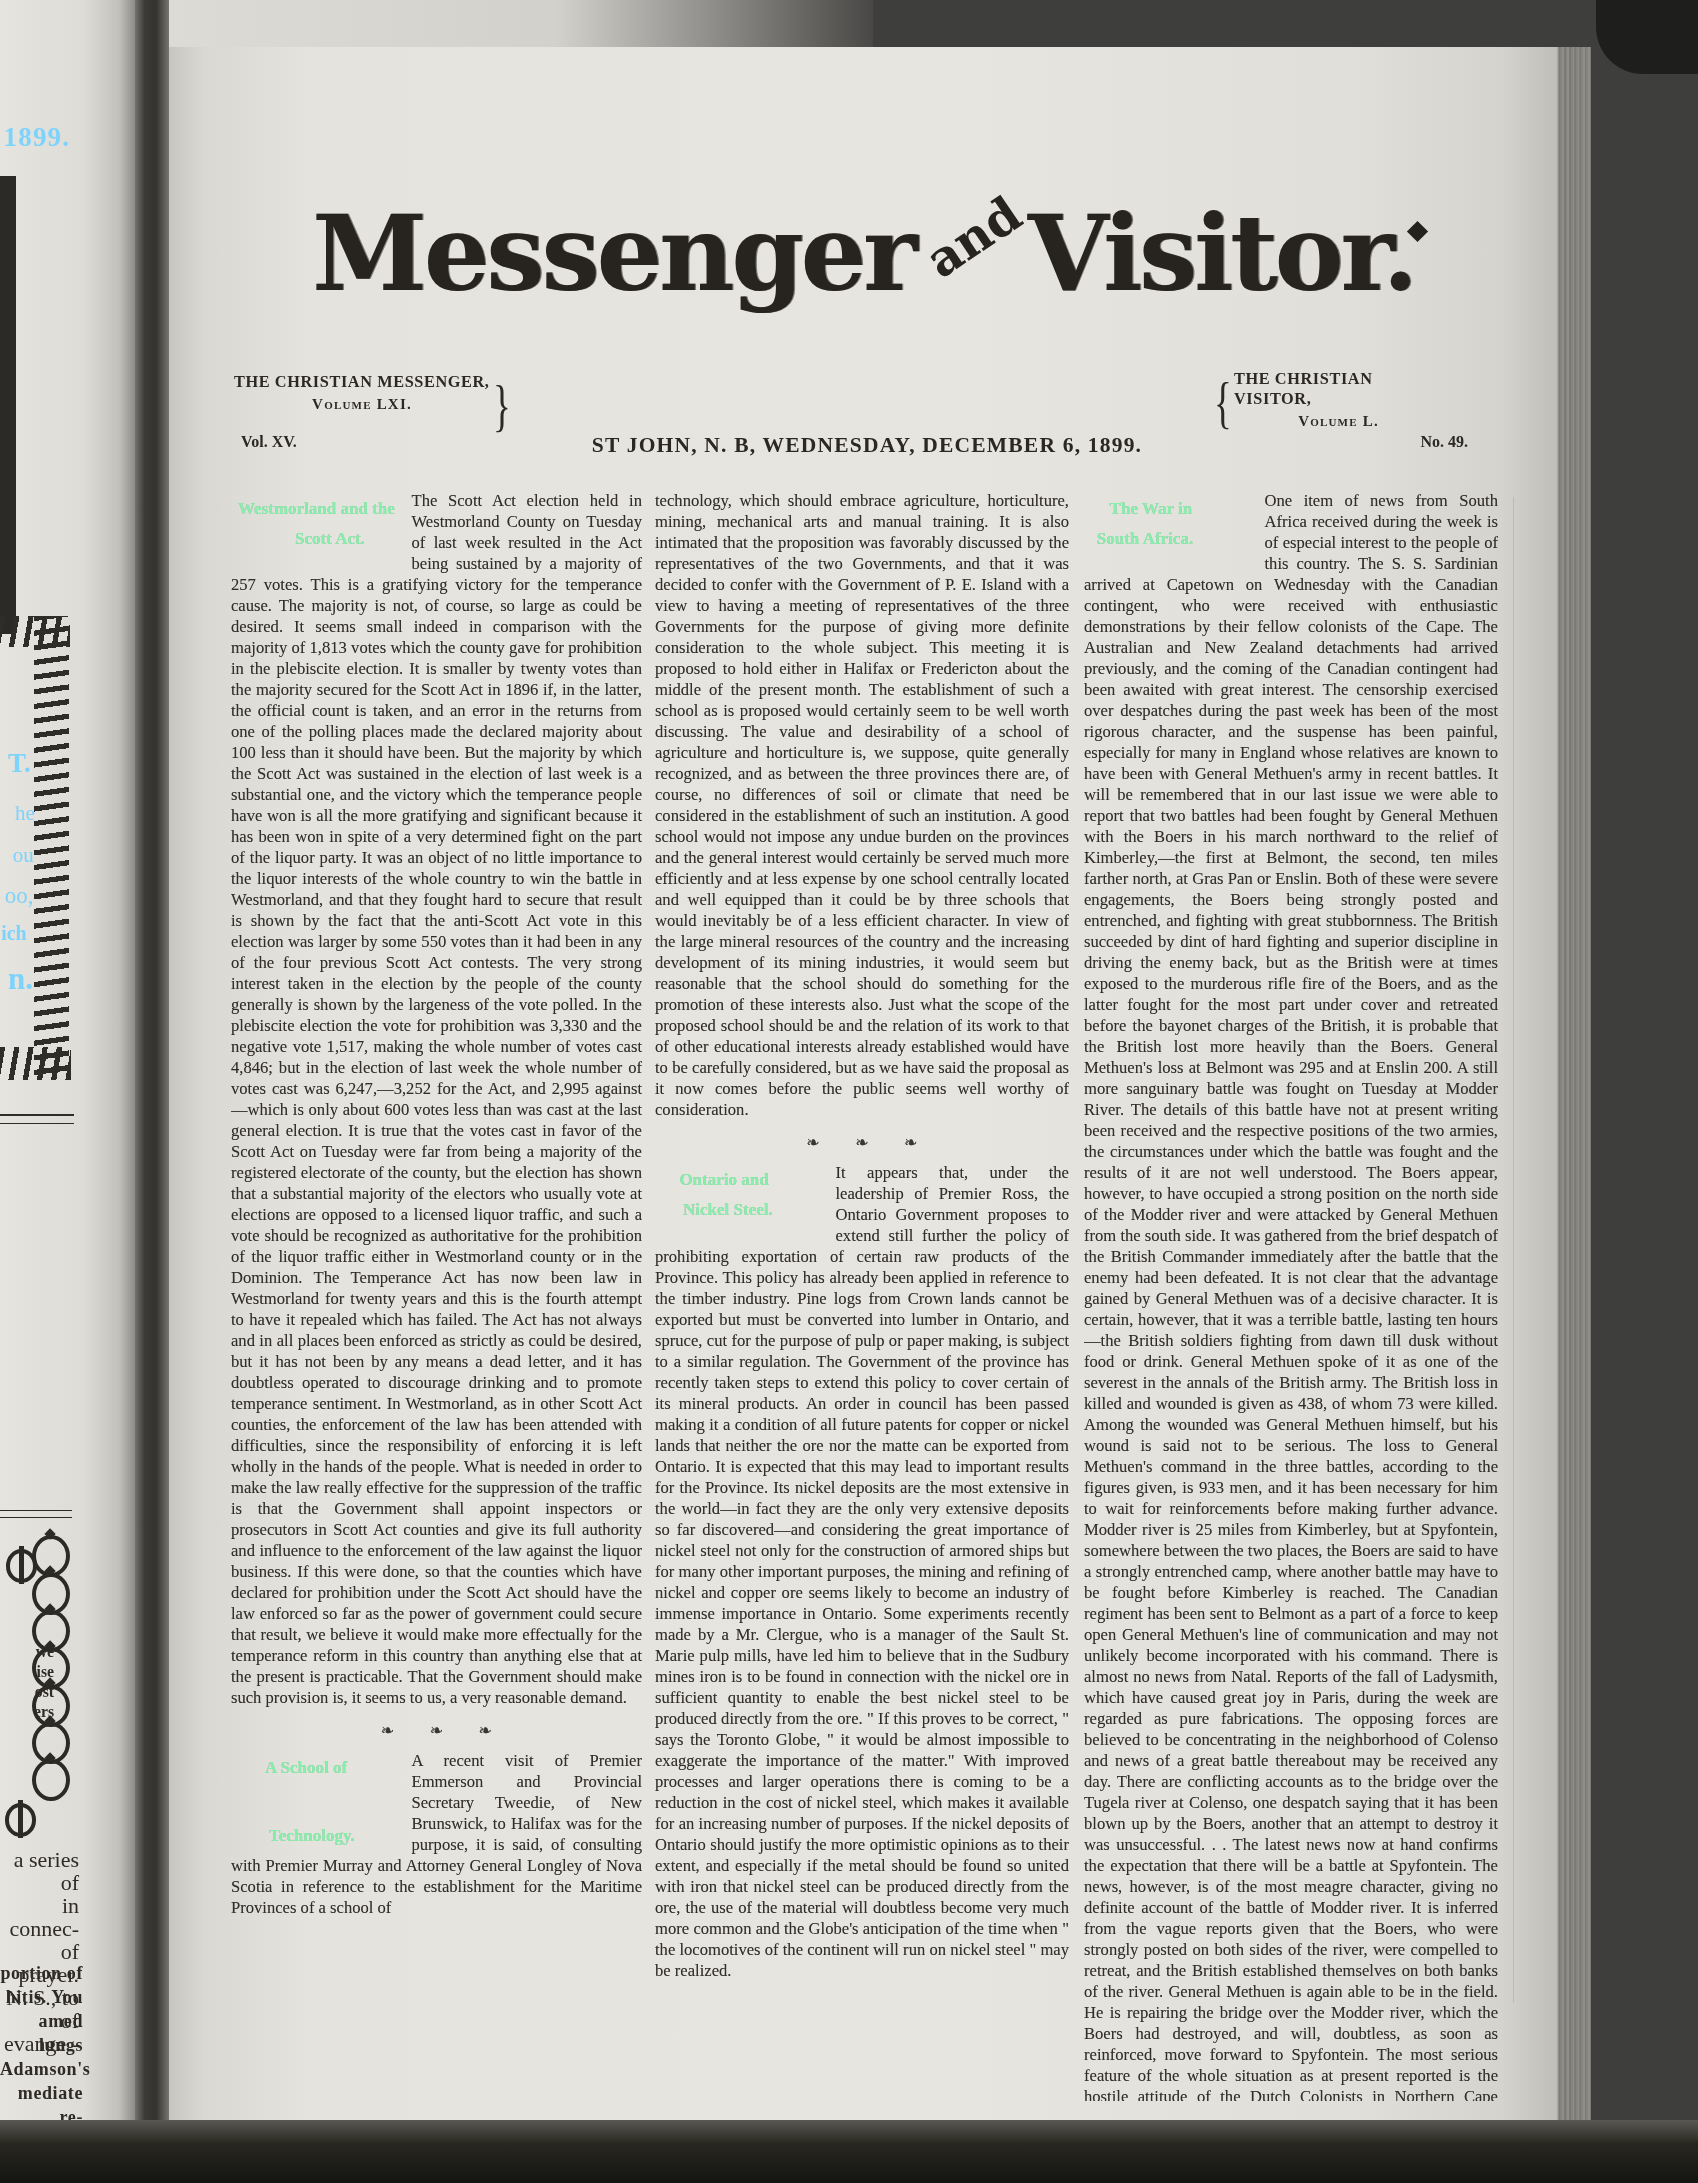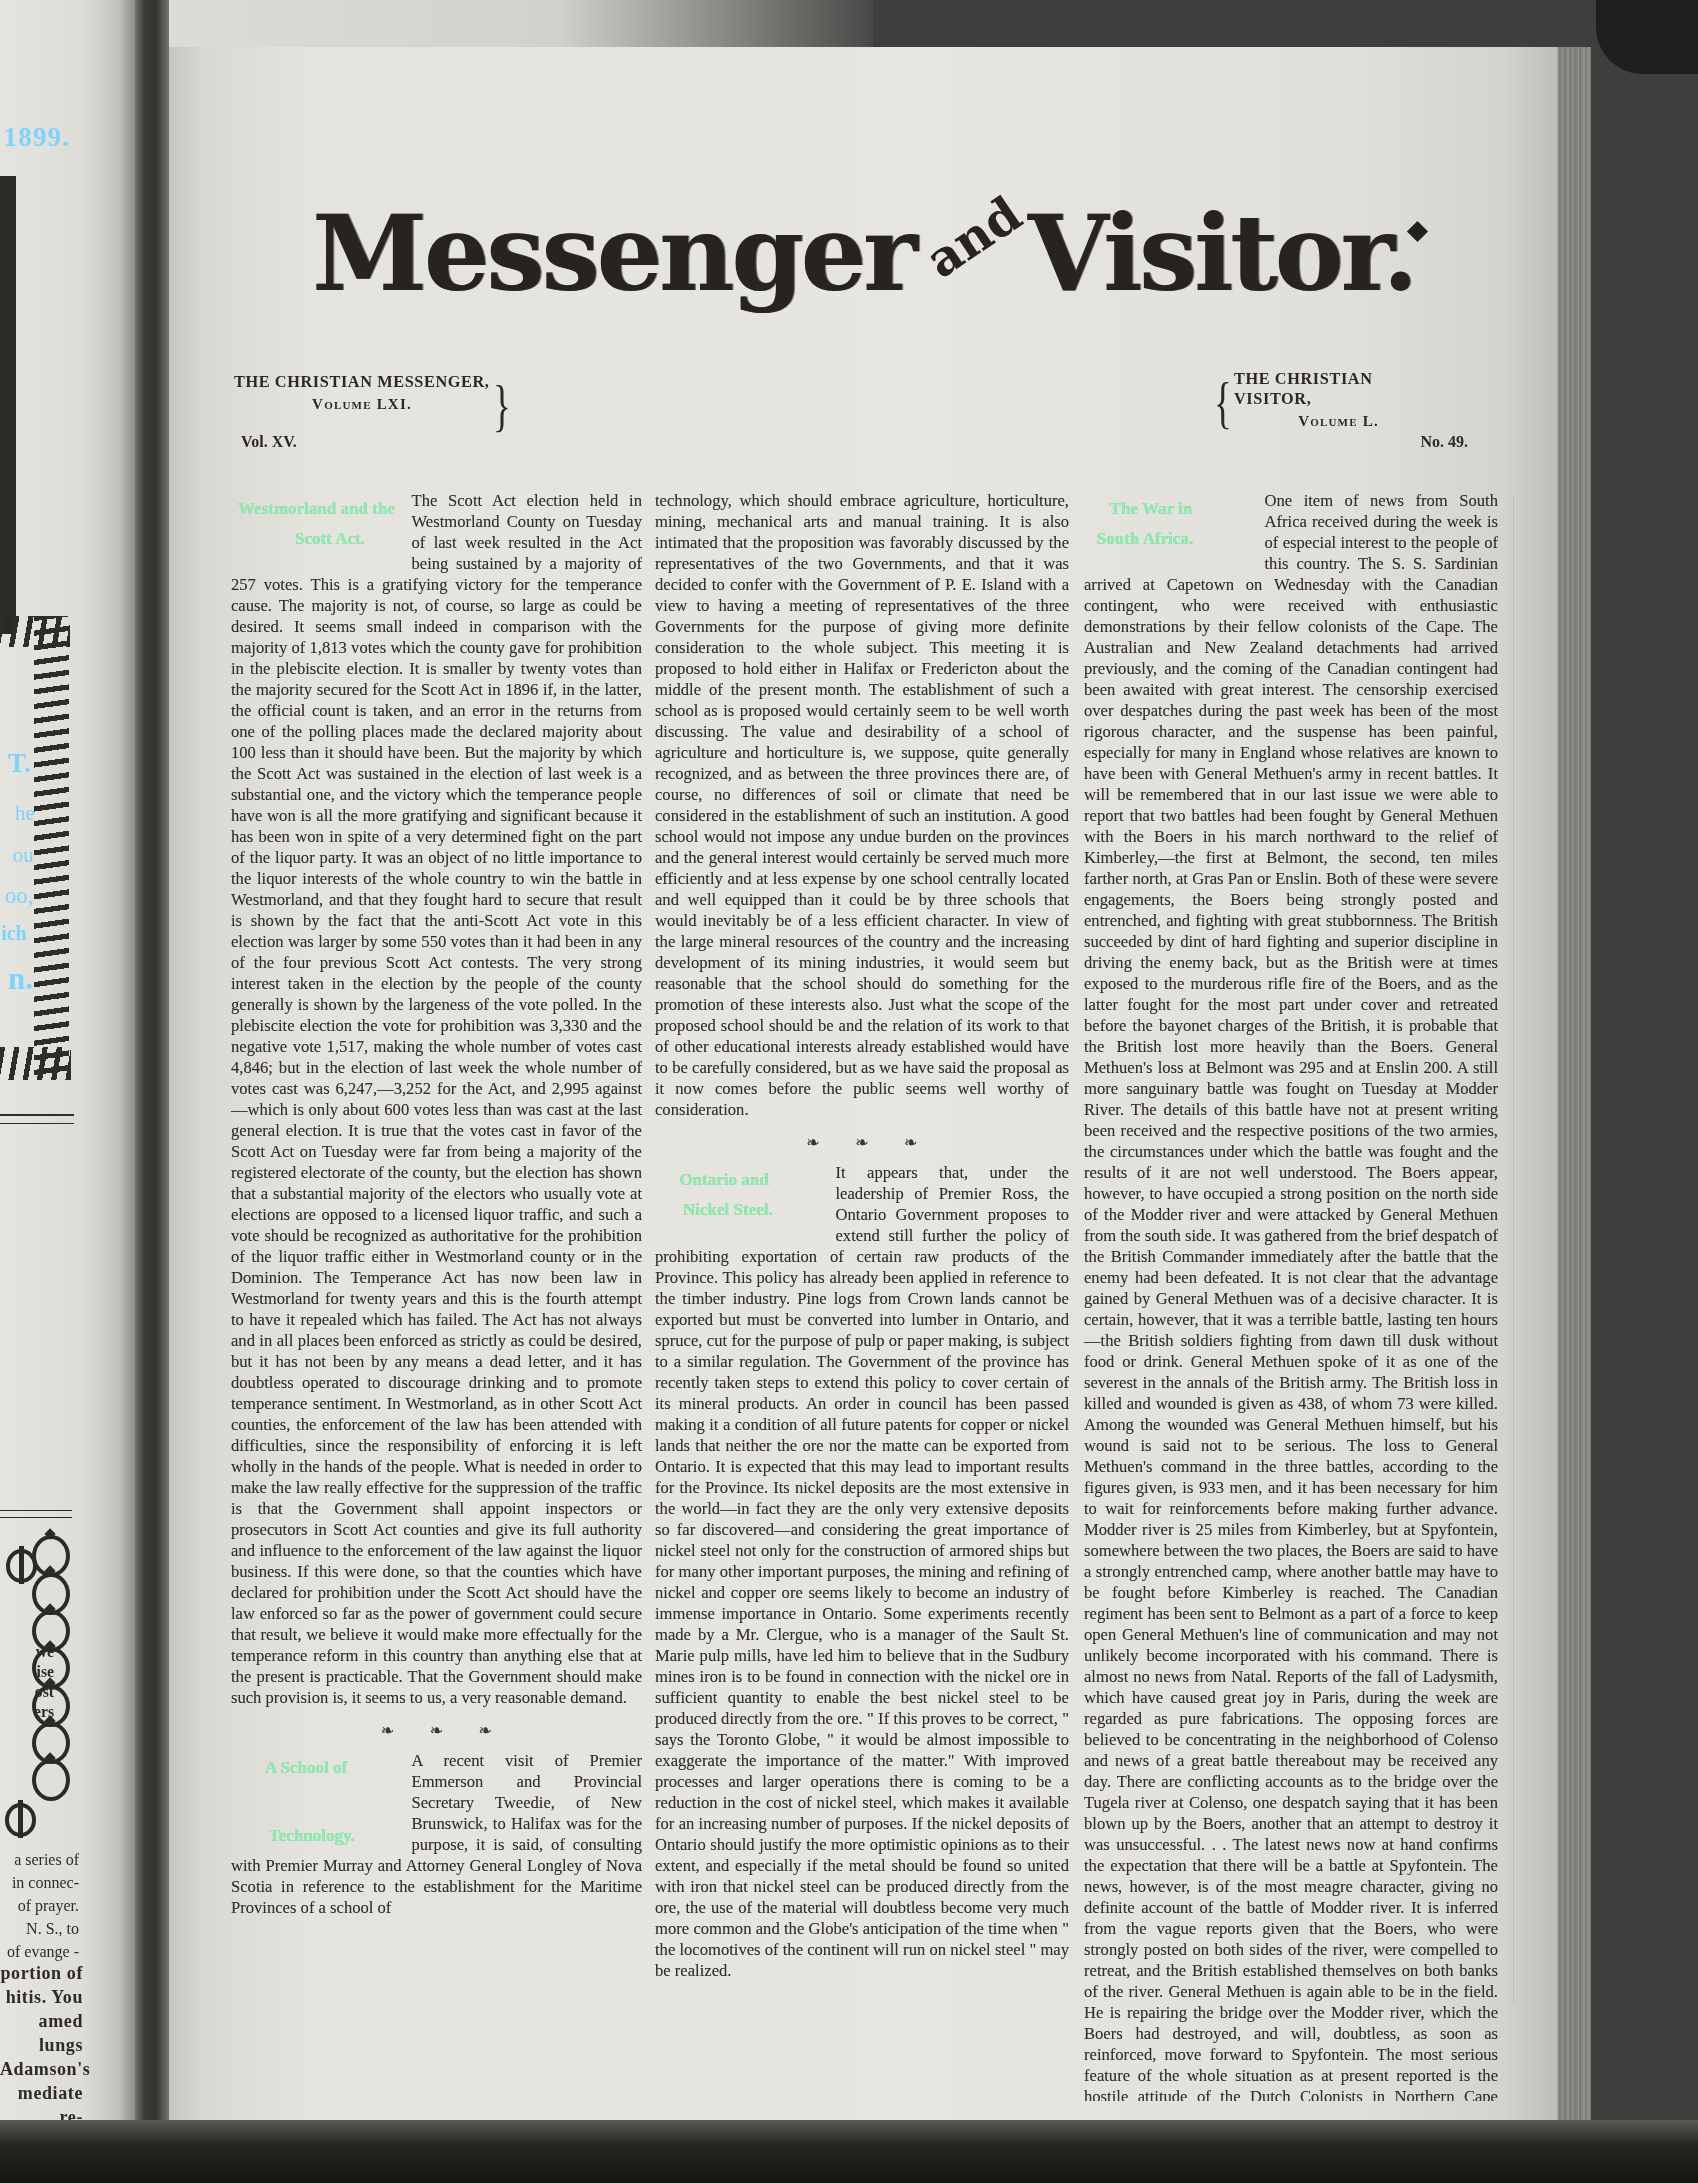--- a/index.html
+++ b/index.html
@@ -48,21 +48,21 @@
     border-top:1.7px solid #2c2a27;border-bottom:1.7px solid #2c2a27;}
   .chain{position:absolute;left:30px;top:1540px;width:41px;}
   .chain-link{width:30px;height:34px;border:4.7px solid #2c2a27;border-radius:50%;margin:-4.7px auto 0;position:relative;}
   .chain-link::after{content:"";position:absolute;left:50%;top:-9.3px;width:8.1px;height:8.1px;margin-left:-4.1px;background:#2c2a27;transform:rotate(45deg);}
   .orn{position:absolute;width:23px;height:25.6px;border:4.1px solid #2c2a27;border-radius:50%;}
   .orn::after{content:"";position:absolute;left:50%;top:-7px;width:4.7px;height:38px;margin-left:-2.3px;background:#2c2a27;}
   .orn-a{left:5.8px;top:1549px;}
   .orn-b{left:4.7px;top:1803px;}
   .frag-block{position:absolute;text-align:right;color:#2e2b27;}
   .frag-we{left:0;top:1642px;width:54px;font-size:15.7px;line-height:20px;font-weight:bold;}
-  .frag-series{left:0;top:1848px;width:79px;font-size:16px;line-height:23px;}
+  .frag-series{left:0;top:1848px;width:79px;font-size:22px;line-height:23px;}
   .frag-portion{left:0;top:1961px;width:83px;font-size:18px;line-height:24px;font-weight:bold;letter-spacing:0.6px;}
 
   
   .masthead{position:absolute;left:250px;top:202px;width:1227px;text-align:center;color:#27241f;
     font-family:"DejaVu Serif", serif;font-weight:bold;line-height:1;}
   .mast-word{font-size:104px;letter-spacing:-3.5px;text-shadow:1.2px 0 0 rgba(39,36,31,.55);}
   .mast-and{display:inline-block;font-size:49px;transform:translateY(-36px) rotate(-34deg);margin:0 3.5px 0 8.1px;letter-spacing:0;}
   .flag{position:absolute;color:#2c2924;font-weight:bold;}
   .flag-line1{font-size:16.3px;letter-spacing:0.6px;}
   .flag-line2{font-size:15px;font-variant:small-caps;letter-spacing:1.2px;text-align:center;margin-top:3.5px;}
@@ -158,20 +158,21 @@
   <div class="flag-line2">Volume LXI.</div>
 </div>
 <div class="brace brace-left">}</div>
 <div class="brace brace-right">{</div>
 <div class="flag flag-right">
   <div class="flag-line1">THE CHRISTIAN VISITOR,</div>
   <div class="flag-line2">Volume L.</div>
 </div>
 <div class="dateline">
   <span class="date-vol">Vol. XV.</span>
+  <span class="date-center">ST JOHN, N. B, WEDNESDAY, DECEMBER 6, 1899.</span>
   <span class="date-no">No. 49.</span>
 </div>
 
 <div class="col col1">
   <p class="article">
     <span class="sidehead sh-scott">
       <span class="sh1" style="display:block">Westmorland and the</span>
       <span class="sh2" style="display:block">Scott Act.</span>
     </span><span>The Scott Act election held in Westmorland County on Tuesday of last week resulted in the Act being sustained by a majority of 257 votes. This is a gratifying victory for the temperance cause. The majority is not, of course, so large as could be desired. It seems small indeed in comparison with the majority of 1,813 votes which the county gave for prohibition in the plebiscite election. It is smaller by twenty votes than the majority secured for the Scott Act in 1896 if, in the latter, the official count is taken, and an error in the returns from one of the polling places made the declared majority about 100 less than it should have been. But the majority by which the Scott Act was sustained in the election of last week is a substantial one, and the victory which the temperance people have won is all the more gratifying and significant because it has been won in spite of a very determined fight on the part of the liquor party. It was an object of no little importance to the liquor interests of the whole country to win the battle in Westmorland, and that they fought hard to secure that result is shown by the fact that the anti-Scott Act vote in this election was larger by some 550 votes than it had been in any of the four previous Scott Act contests. The very strong interest taken in the election by the people of the county generally is shown by the largeness of the vote polled. In the plebiscite election the vote for prohibition was 3,330 and the negative vote 1,517, making the whole number of votes cast 4,846; but in the election of last week the whole number of votes cast was 6,247,—3,252 for the Act, and 2,995 against—which is only about 600 votes less than was cast at the last general election. It is true that the votes cast in favor of the Scott Act on Tuesday were far from being a majority of the registered electorate of the county, but the election has shown that a substantial majority of the electors who usually vote at elections are opposed to a licensed liquor traffic, and such a vote should be recognized as authoritative for the prohibition of the liquor traffic either in Westmorland county or in the Dominion. The Temperance Act has now been law in Westmorland for twenty years and this is the fourth attempt to have it repealed which has failed. The Act has not always and in all places been enforced as strictly as could be desired, but it has not been by any means a dead letter, and it has doubtless operated to discourage drinking and to promote temperance sentiment. In Westmorland, as in other Scott Act counties, the enforcement of the law has been attended with difficulties, since the responsibility of enforcing it is left wholly in the hands of the people. What is needed in order to make the law really effective for the suppression of the traffic is that the Government shall appoint inspectors or prosecutors in Scott Act counties and give its full authority and influence to the enforcement of the law against the liquor business. If this were done, so that the counties which have declared for prohibition under the Scott Act should have the law enforced so far as the power of government could secure that result, we believe it would make more effectually for the temperance reform in this country than anything else that at the present is practicable. That the Government should make such provision is, it seems to us, a very reasonable demand.</span>
   </p>

